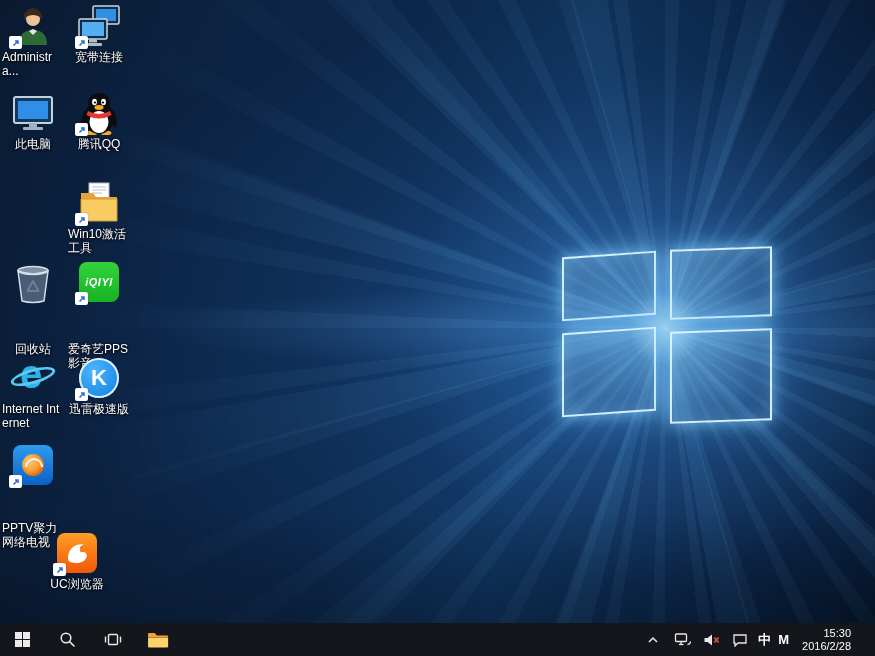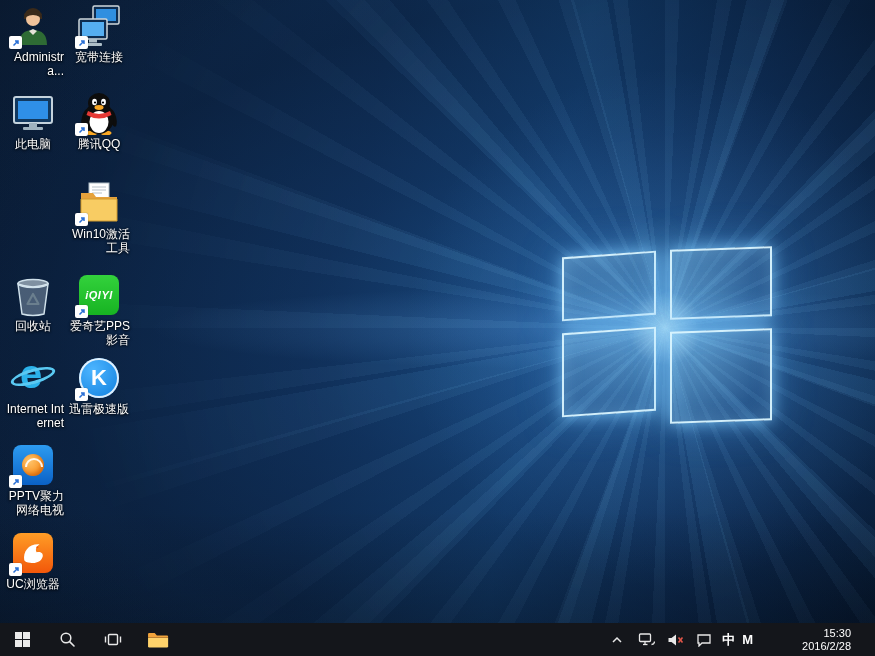--- a/index.html
+++ b/index.html
@@ -31,25 +31,25 @@
     box-shadow: 0 0 16px rgba(130,205,255,0.75), 0 0 42px rgba(90,170,240,0.45), inset 0 0 20px rgba(150,215,255,0.30);
   }
   .pane.tl { left:4px;  top:8px;  width:94px;  height:64px; transform:skewY(-4deg); }
   .pane.tr { left:112px; top:2px; width:102px; height:70px; transform:skewY(-2deg); }
   .pane.bl { left:4px;  top:84px; width:94px;  height:84px; transform:skewY(-4deg); }
   .pane.br { left:112px; top:84px; width:102px; height:92px; transform:skewY(-2deg); }
 
   
   .icon-cell { position:absolute; width:62px; display:flex; flex-direction:column; align-items:center; cursor:default; }
   .c1 { left:2px; } .c2 { left:68px; }
-  .r1 { top:4px; } .r2 { top:91px; } .r3 { top:181px; } .r4 { top:273px; }
-  .r5 { top:356px; } .r6 { top:443px; } .r7 { top:531px; }
+  .r1 { top:4px; } .r2 { top:91px; } .r3 { top:181px; } .r4 { top:260px;gap:36px; }
+  .r5 { top:356px; } .r6 { top:443px;gap:32px; } .r7 { top:531px;margin-left:44px; }
   .icon-art { position:relative; width:44px; height:44px; display:flex; align-items:center; justify-content:center; }
   .icon-art svg { display:block; }
-  .icon-label { margin-top:2px; max-width:62px; font-size:12px; line-height:14px; text-align:right; color:#fff;
+  .icon-label { margin-top:2px; max-width:62px; font-size:12px; line-height:14px; text-align:left; color:#fff;
     text-shadow: 0 1px 3px rgba(0,0,0,0.95), 0 0 2px rgba(0,0,0,0.8); word-break:break-all; }
   .badge { position:absolute; left:-2px; bottom:-1px; width:13px; height:13px; background:#fff; border-radius:2px;
     box-shadow:0 0 1px rgba(0,0,0,0.6); display:flex; align-items:center; justify-content:center; }
 
   
   .tile { width:40px; height:40px; border-radius:8px; display:flex; align-items:center; justify-content:center; position:relative; overflow:hidden; }
   .tile-iqiyi { background:linear-gradient(180deg,#33d23c,#17b322); }
   .iqiyi-text { color:#fff; font-weight:bold; font-style:italic; font-size:11px; letter-spacing:0.5px; }
   .tile-kugou { border-radius:50%; background:radial-gradient(circle at 35% 30%, #4db5ff, #0d7ddd); box-shadow:inset 0 0 0 2px rgba(255,255,255,0.85); }
   .kugou-k { color:#fff; font-weight:bold; font-size:22px; }
@@ -62,21 +62,21 @@
   .ie-e { position:absolute; left:9px; top:-4px; font-size:40px; font-weight:bold; color:#2bb2ea; }
   .ie-ring { position:absolute; left:-1px; top:13px; width:46px; height:15px; border:3px solid #5ac9f2; border-radius:50%; transform:rotate(-16deg); }
 
   
   .taskbar { position:absolute; left:0; right:0; bottom:0; height:33px; background:#14161b; display:flex; align-items:stretch; z-index:20; }
   .tb-btn { width:45px; display:flex; align-items:center; justify-content:center; cursor:pointer; }
   .tray { margin-left:auto; display:flex; align-items:center; gap:7px; padding-right:6px; }
   .tray-ic { width:22px; height:22px; display:flex; align-items:center; justify-content:center; cursor:pointer; }
   .zh, .imeM { color:#fff; font-size:13px; font-weight:bold; cursor:pointer; }
   .clock { display:flex; flex-direction:column; align-items:flex-end; justify-content:center; color:#fff;
-    font-size:11px; line-height:13px; padding:0 6px; cursor:pointer;margin-left:36px; }
+    font-size:11px; line-height:13px; padding:0 6px; cursor:pointer; }
   .show-desktop { width:5px; border-left:1px solid #3a3d44; cursor:pointer; }
 </style>
 </head>
 <body>
 
 <div class="screen">
 
   <div class="wallpaper">
     <div class="rays"></div>
     <div class="rays2"></div>

